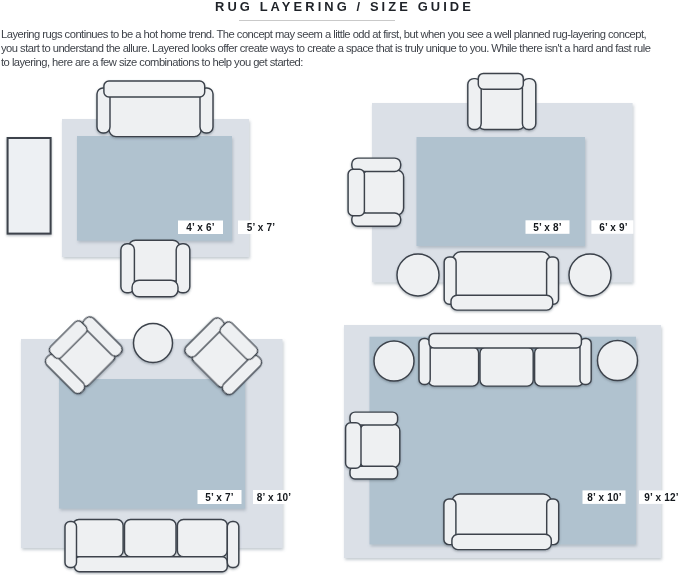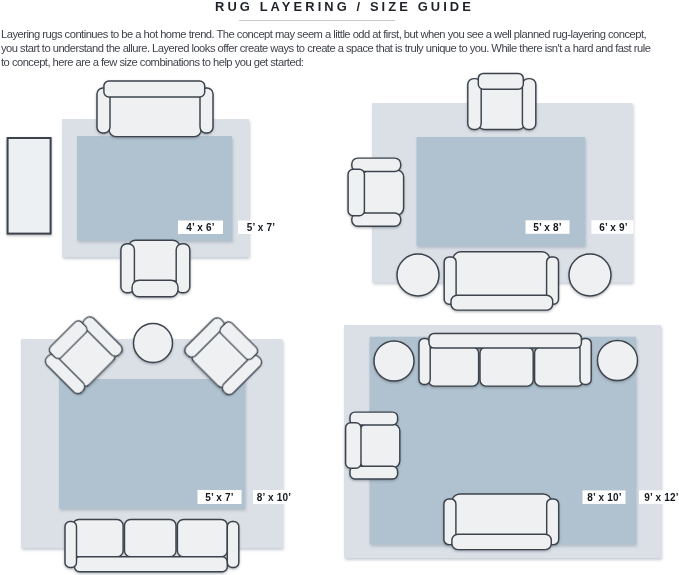--- a/index.html
+++ b/index.html
@@ -19,21 +19,21 @@
 </head>
 <body>
 
 <div class="title">RUG LAYERING / SIZE GUIDE</div>
 
 <div class="divider"></div>
 
 <div class="intro">
     <div>Layering rugs continues to be a hot home trend. The concept may seem a little odd at first, but when you see a well planned rug-layering concept,</div>
     <div>you start to understand the allure. Layered looks offer create ways to create a space that is truly unique to you. While there isn't a hard and fast rule</div>
-    <div>to concept, here are a few size combinations to help you get started:</div>
+    <div>to layering, here are a few size combinations to help you get started:</div>
   </div>
 <svg width="679" height="575" viewBox="0 0 679 575">
 <defs>
   <filter id="rugsh" x="-10%" y="-10%" width="130%" height="130%">
     <feDropShadow dx="1" dy="2" stdDeviation="1.5" flood-color="#7e8e9c" flood-opacity="0.45"></feDropShadow>
   </filter>
   <filter id="fsh" x="-20%" y="-20%" width="140%" height="140%">
     <feDropShadow dx="0" dy="1.2" stdDeviation="1" flood-color="#4a5663" flood-opacity="0.45"></feDropShadow>
   </filter>
 </defs>

